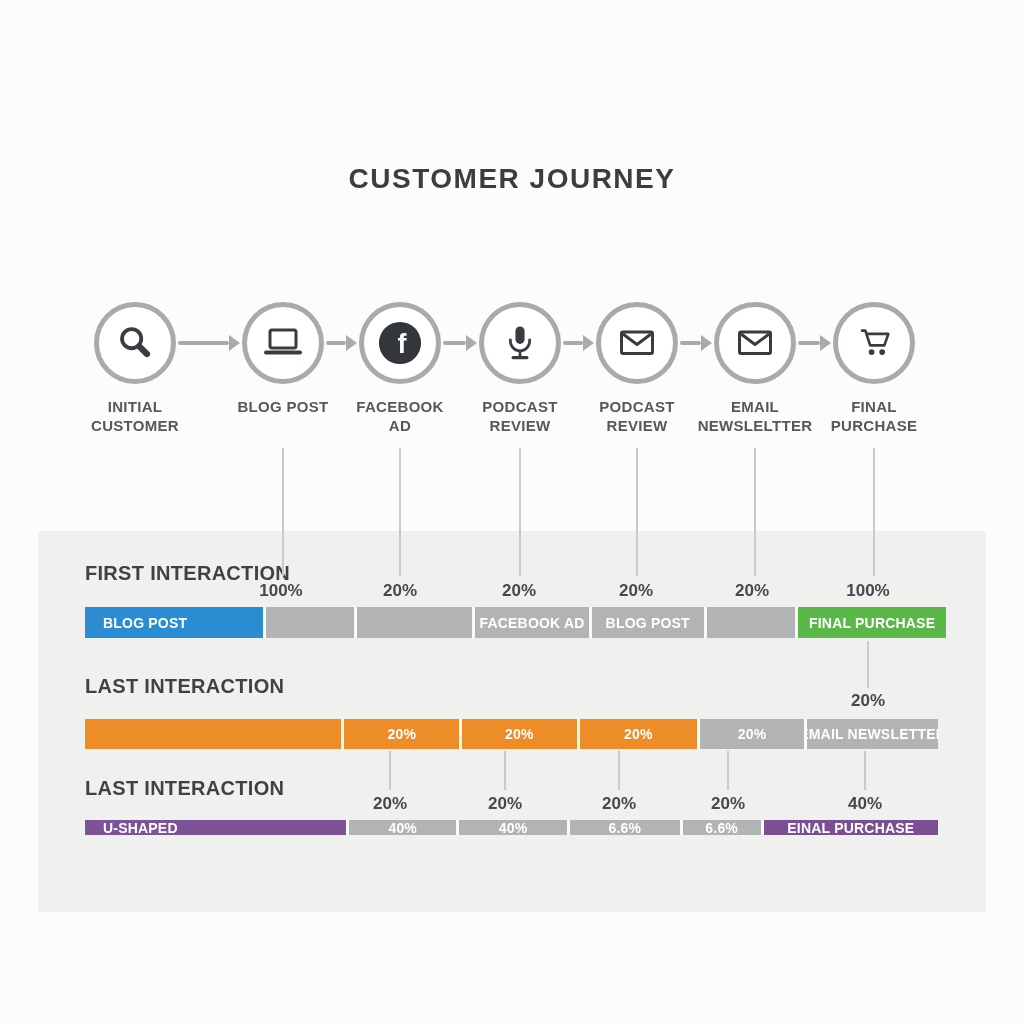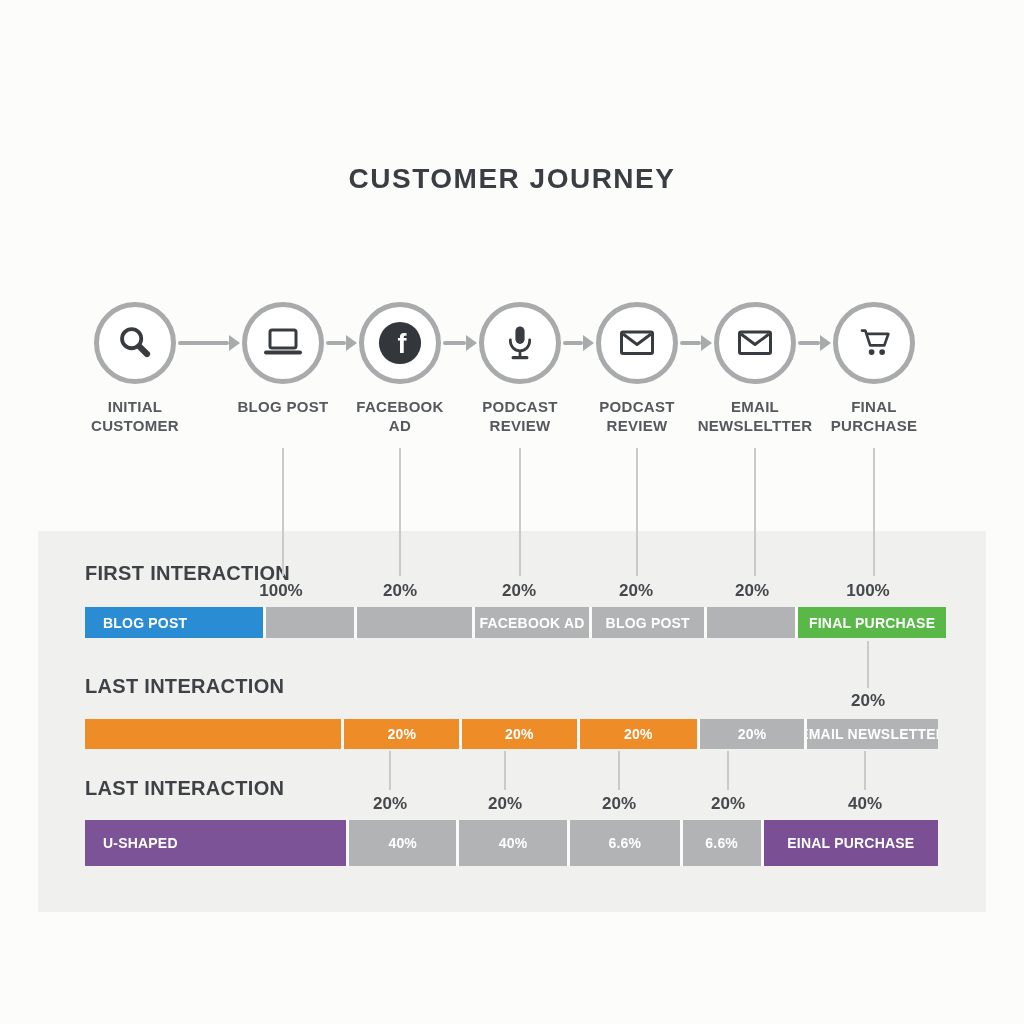--- a/index.html
+++ b/index.html
@@ -194,21 +194,21 @@
     <div class="conn" style="left: 390px; top: 751px; height: 39px;"></div>
     <div class="conn" style="left: 505px; top: 751px; height: 39px;"></div>
     <div class="conn" style="left: 619px; top: 751px; height: 39px;"></div>
     <div class="conn" style="left: 728px; top: 751px; height: 39px;"></div>
     <div class="conn" style="left: 865px; top: 751px; height: 39px;"></div>
     <div class="tick" style="left: 390px; top: 794px;">20%</div>
     <div class="tick" style="left: 505px; top: 794px;">20%</div>
     <div class="tick" style="left: 619px; top: 794px;">20%</div>
     <div class="tick" style="left: 728px; top: 794px;">20%</div>
     <div class="tick" style="left: 865px; top: 794px;">40%</div>
-    <div class="bar" style="left: 85px; top: 820px; width: 853px; height: 46px;">
+    <div class="bar" style="left: 85px; top: 820px; width: 853px; height: 15px;">
       <div class="seg left" style="flex-grow: 29.3; background: rgb(123, 83, 150);">
         <span>U-SHAPED</span>
       </div>
       <div class="seg center" style="flex-grow: 12.9; background: rgb(177, 179, 181);">
         <span>40%</span>
       </div>
       <div class="seg center" style="flex-grow: 13; background: rgb(177, 179, 181);">
         <span>40%</span>
       </div>
       <div class="seg center" style="flex-grow: 13.2; background: rgb(177, 179, 181);">

